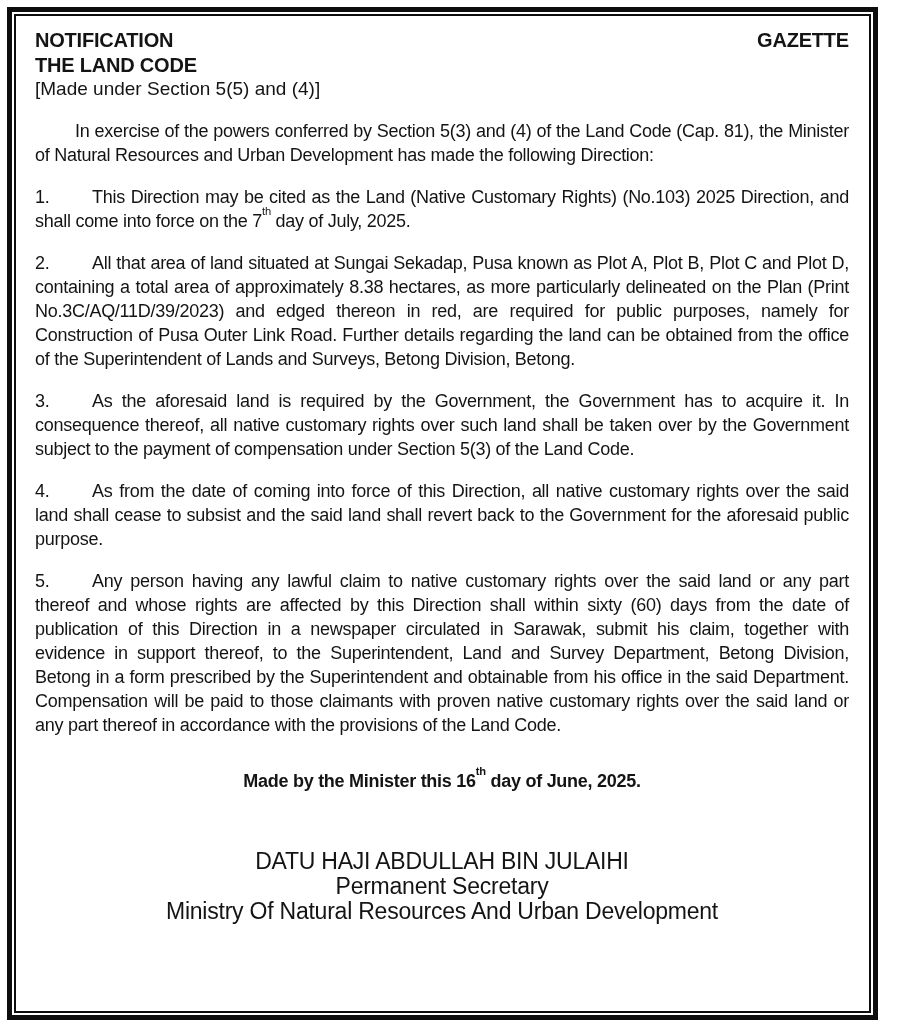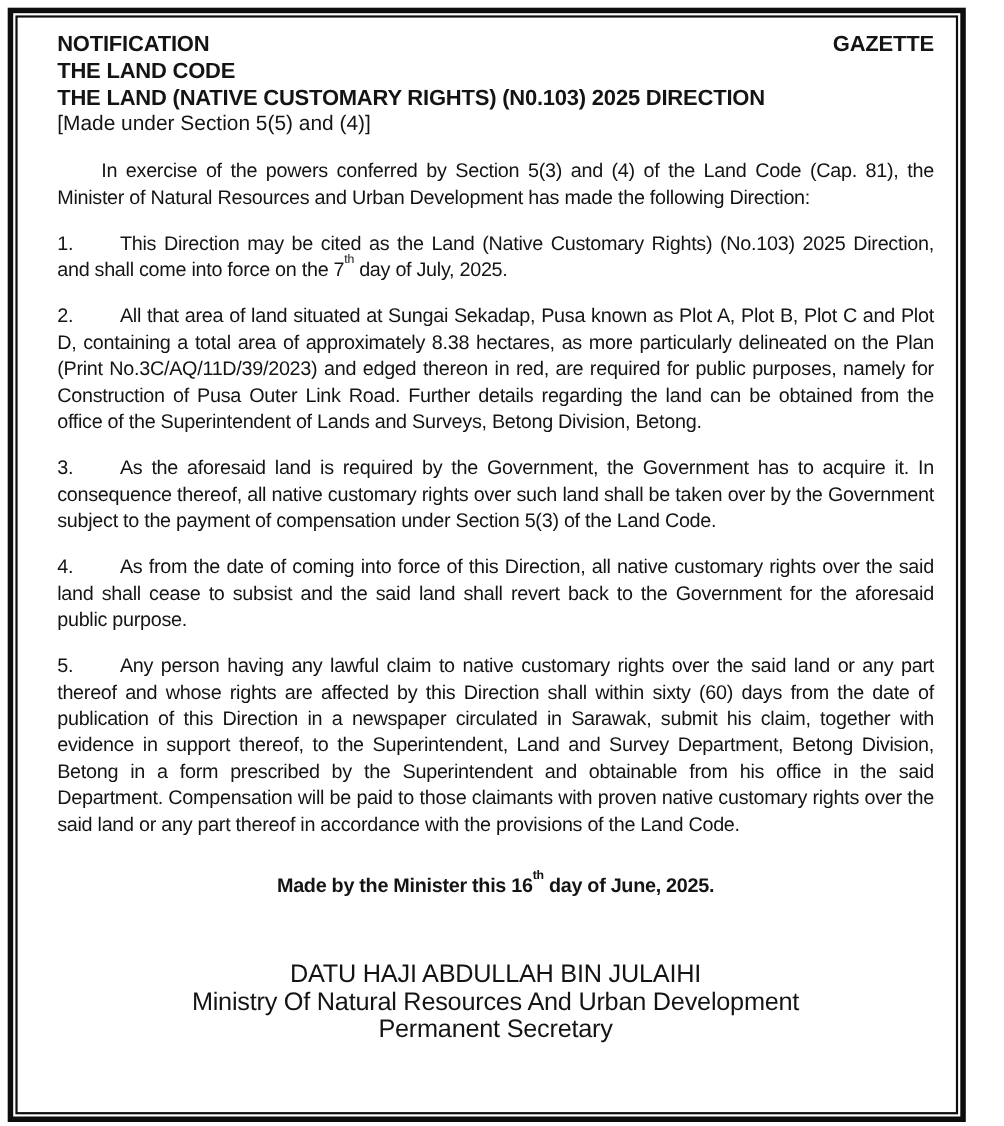--- a/index.html
+++ b/index.html
@@ -19,21 +19,21 @@
     right: 35px;
     bottom: 4px;
     border: 5px solid #0d0d0d;
     padding: 2px;
     background: #ffffff;
   }
   .inner {
     width: 100%;
     height: 100%;
     border: 2px solid #0d0d0d;
-    padding: 12px 20px 10px 36px;
+    padding: 12px 20px 10px 19px;
     overflow: hidden;
   }
   .header-row {
     display: flex;
     justify-content: space-between;
     font-weight: bold;
     font-size: 20px;
     line-height: 24px;
     letter-spacing: -0.01em;
   }
@@ -92,38 +92,37 @@
   <div class="frame">
     <div class="inner">
 
       <div class="header-row">
         <span>NOTIFICATION</span>
         <span>GAZETTE</span>
       </div>
 
       <div class="title-block">
         <div class="title-line">THE LAND CODE</div>
-        <div class="title-line">THE LAND (NATIVE CUSTOMARY RIGHTS) (N0.103) 2025 DIRECTION</div>
         <div class="made-under">[Made under Section 5(5) and (4)]</div>
       </div>
 
       <p class="para intro">In exercise of the powers conferred by Section 5(3) and (4) of the Land Code (Cap. 81), the Minister of Natural Resources and Urban Development has made the following Direction:</p>
 
       <div id="paragraphs">
           <p class="para"><span class="para-num">1.</span><span>This Direction may be cited as the Land (Native Customary Rights) (No.103) 2025 Direction, and shall come into force on the 7<sup>th</sup> day of July, 2025.</span></p>
           <p class="para"><span class="para-num">2.</span><span>All that area of land situated at Sungai Sekadap, Pusa known as Plot A, Plot B, Plot C and Plot D, containing a total area of approximately 8.38 hectares, as more particularly delineated on the Plan (Print No.3C/AQ/11D/39/2023) and edged thereon in red, are required for public purposes, namely for Construction of Pusa Outer Link Road. Further details regarding the land can be obtained from the office of the Superintendent of Lands and Surveys, Betong Division, Betong.</span></p>
           <p class="para"><span class="para-num">3.</span><span>As the aforesaid land is required by the Government, the Government has to acquire it. In consequence thereof, all native customary rights over such land shall be taken over by the Government subject to the payment of compensation under Section 5(3) of the Land Code.</span></p>
           <p class="para"><span class="para-num">4.</span><span>As from the date of coming into force of this Direction, all native customary rights over the said land shall cease to subsist and the said land shall revert back to the Government for the aforesaid public purpose.</span></p>
           <p class="para"><span class="para-num">5.</span><span>Any person having any lawful claim to native customary rights over the said land or any part thereof and whose rights are affected by this Direction shall within sixty (60) days from the date of publication of this Direction in a newspaper circulated in Sarawak, submit his claim, together with evidence in support thereof, to the Superintendent, Land and Survey Department, Betong Division, Betong in a form prescribed by the Superintendent and obtainable from his office in the said Department. Compensation will be paid to those claimants with proven native customary rights over the said land or any part thereof in accordance with the provisions of the Land Code.</span></p>
         </div>
 
 
       <p class="made-by" id="made-by">Made by the Minister this 16<sup>th</sup> day of June, 2025.</p>
 
       <div class="signature">
         <div>DATU HAJI ABDULLAH BIN JULAIHI</div>
+        <div>Permanent Secretary</div>
         <div>Ministry Of Natural Resources And Urban Development</div>
-        <div>Permanent Secretary</div>
       </div>
 
     </div>
   </div>
 </div>
 
 </body></html>

